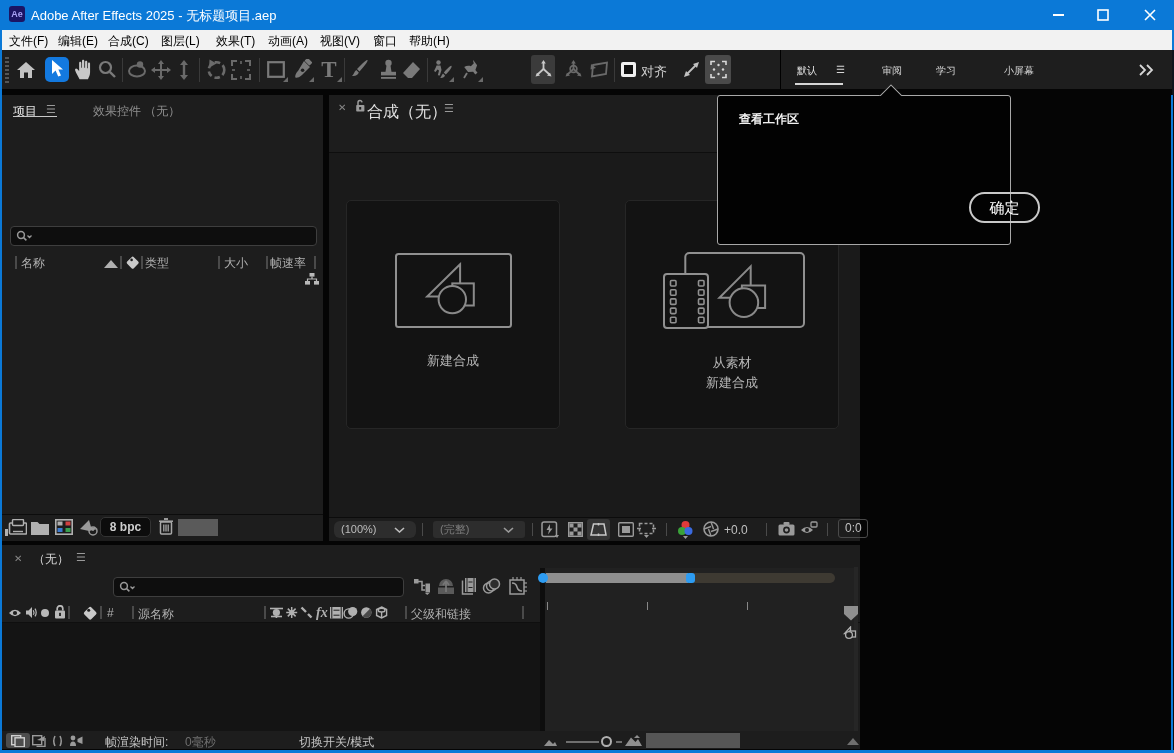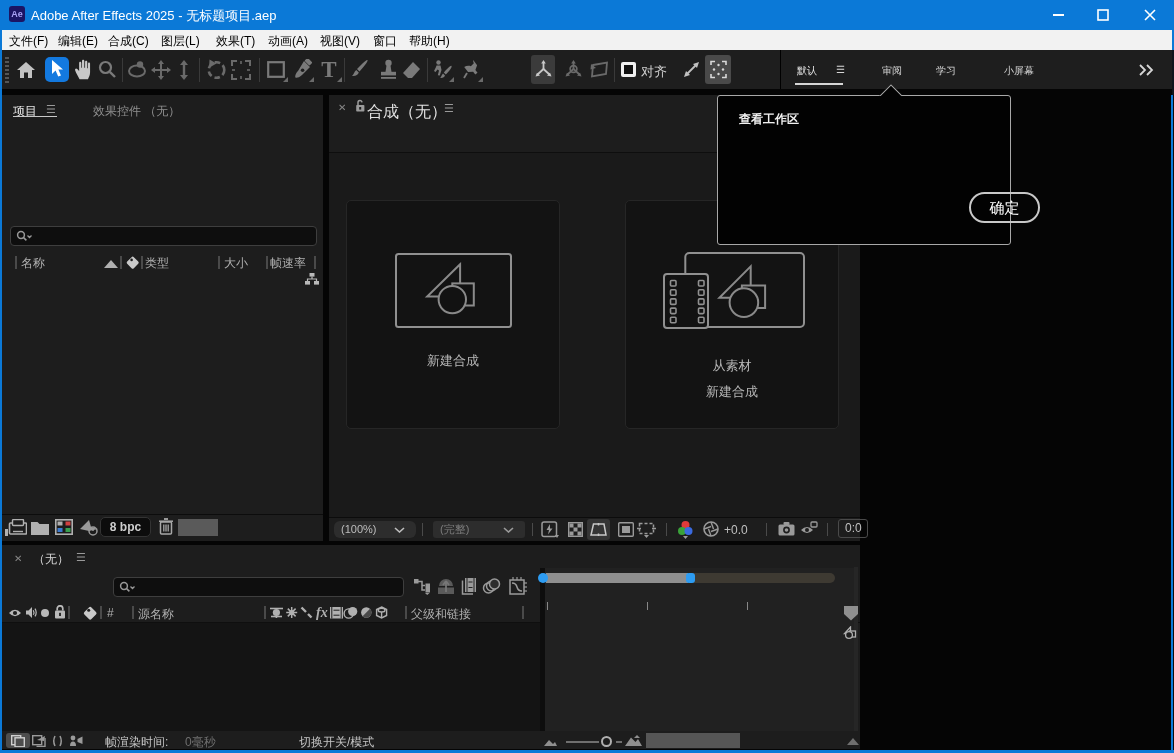--- a/index.html
+++ b/index.html
@@ -369,21 +369,21 @@
           <rect x="11.5" y="40.7" width="5.5" height="5.5" rx="1"></rect>
             <rect x="39.5" y="40.7" width="5.5" height="5.5" rx="1"></rect>
           <rect x="11.5" y="49.9" width="5.5" height="5.5" rx="1"></rect>
             <rect x="39.5" y="49.9" width="5.5" height="5.5" rx="1"></rect>
           <rect x="11.5" y="59.1" width="5.5" height="5.5" rx="1"></rect>
             <rect x="39.5" y="59.1" width="5.5" height="5.5" rx="1"></rect>
           <rect x="11.5" y="68.3" width="5.5" height="5.5" rx="1"></rect>
             <rect x="39.5" y="68.3" width="5.5" height="5.5" rx="1"></rect>
         </g>
       </svg>
-      <div class="lbl" style="top:152px; line-height:26px;">从素材<br>新建合成</div>
+      <div class="lbl" style="top:152px; line-height:20px;">从素材<br>新建合成</div>
     </div>
 
     <div class="abs" style="left:0; top:422px; width:531px; height:24px; background:#1d1d1d; border-top:1px solid #0c0c0c;"></div>
     <div class="abs" style="left:5px; top:426px; width:82px; height:17px; background:#2d2d2d; border-radius:6px; color:#bdbdbd; font-size:11px; line-height:17px;">
       <span style="margin-left:7px;">(100%)</span>
       <svg class="abs" style="left:60px; top:6px;" width="11" height="6" viewBox="0 0 11 6">
           <path d="M1 1 L5.5 5 L10 1" fill="none" stroke="#bdbdbd" stroke-width="1.6"></path>
         </svg></div>
     <div class="abs" style="left:93px; top:428px; width:1px; height:13px; background:#4a4a4a;"></div>
     <div class="abs" style="left:104px; top:426px; width:92px; height:17px; background:#2d2d2d; border-radius:3px; color:#7d7d7d; font-size:11px; line-height:17px;">

